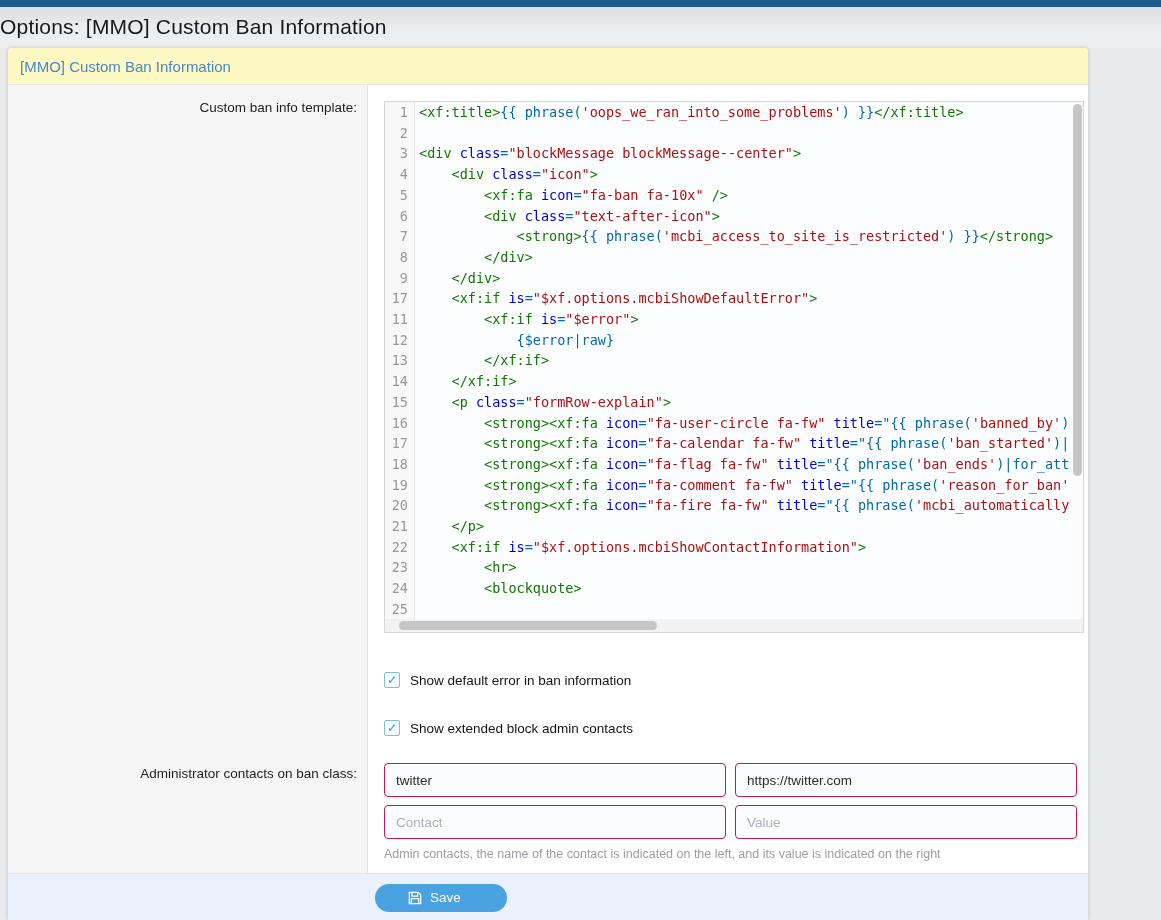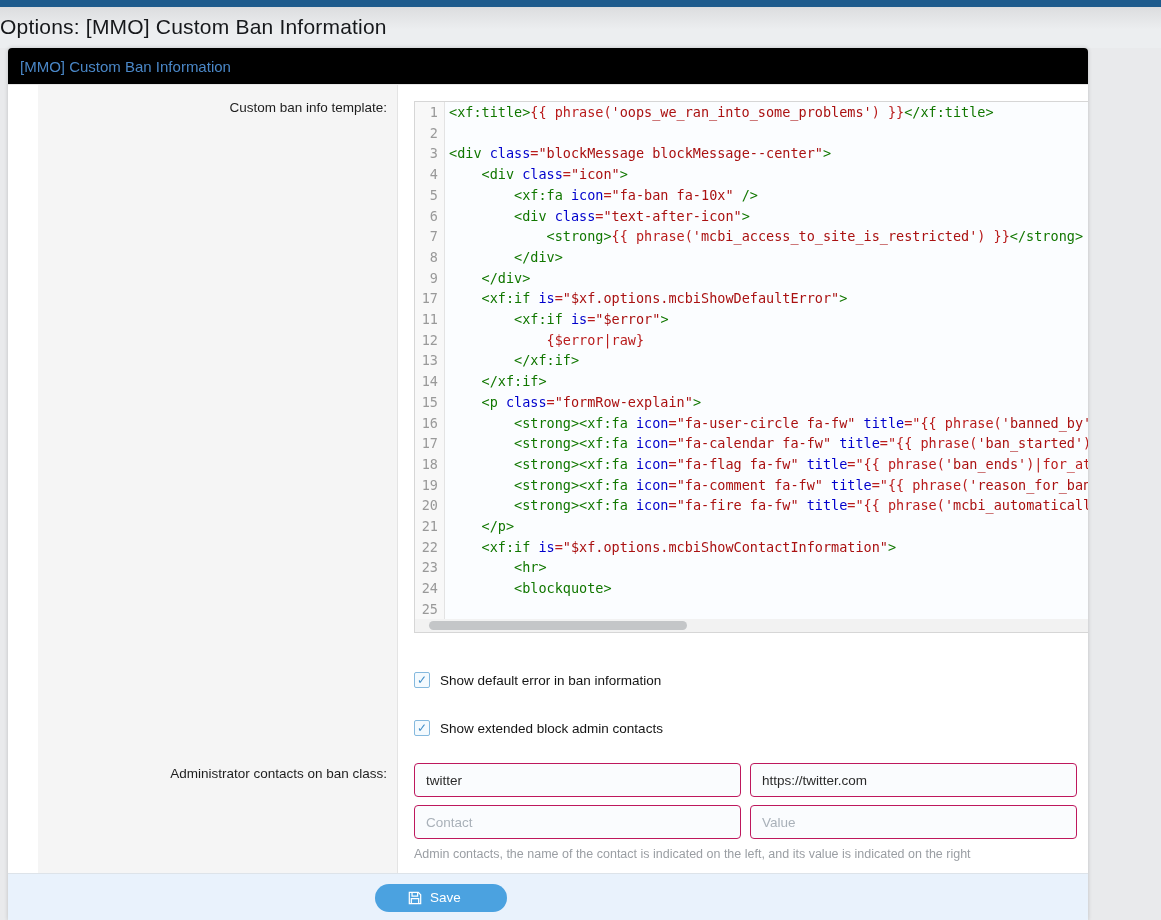--- a/index.html
+++ b/index.html
@@ -7,41 +7,41 @@
   body { background:#e9eaec; font-family:"Liberation Sans", sans-serif; }
 
   .topbar { height:7px; background:#1e5b8d; }
   .page-header { padding:8px 0 9px 0;
     background:linear-gradient(#dcdddf, #eceef0 55%); }
   .page-title { font-size:21px; font-weight:400; color:#16181b; letter-spacing:0.2px; }
 
   .panel { margin-left:8px; width:1080px; background:#fff;
     border-radius:4px; box-shadow:0 0 4px rgba(0,0,0,0.18); overflow:hidden; }
   .panel-header { padding:10px 12px 9px 12px; font-size:15px; color:#4a87c7;
-    border-bottom:1px solid #e6e6e6; background:#000000; }
+    border-bottom:1px solid #e6e6e6; background:#fef9c3; }
 
-  .frow { display:flex; align-items:stretch;margin-left:30px; }
+  .frow { display:flex; align-items:stretch; }
   .lcell { width:360px; flex:0 0 360px; background:#f5f5f5;
     border-right:1px solid #e4e4e4; text-align:right;
     padding:15px 10px 0 10px; font-size:13.5px; color:#1e1e1e; }
   .rcell { flex:1 1 auto; background:#fff; }
 
   .frow-editor .rcell { padding:16px 11px 24px 16px; }
   .editor { position:relative; width:700px; height:532px;
     border:1px solid #d6d6d6; background:#fbfdff; overflow:hidden;
     font-family:"DejaVu Sans Mono", monospace; font-size:13.5px; line-height:20.7px; }
   .ed-body { display:flex; height:517px; overflow:hidden; }
   .gutter { flex:0 0 30px; background:#f8f8f8; border-right:1px solid #e3e3e3;
     text-align:right; padding-right:6px; color:#999; }
   .code { flex:1 1 auto; padding-left:4px; overflow:hidden; }
   .cm-line { white-space:pre; color:#000; }
   .tok-t { color:#117700; }
   .tok-a { color:#0000cc; }
   .tok-s { color:#aa1111; }
-  .tok-p { color:#b91c1c; }
+  .tok-p { color:#0369a1; }
   .vscroll { position:absolute; top:0; right:0; width:11px; height:517px; background:#fcfcfc; }
   .vthumb { position:absolute; top:2px; left:1px; width:9px; height:72%;
     background:#c4c6c8; border-radius:6px; }
   .hscroll { position:absolute; left:0; right:0; bottom:0; height:13px; background:#f2f2f2; }
   .hthumb { position:absolute; top:2px; left:2%; width:37%; height:9px;
     background:#c4c6c8; border-radius:5px; }
 
   .frow-check .rcell { padding:15px 12px 17px 16px; }
   .cbrow { display:flex; align-items:center; gap:10px; cursor:pointer; }
   .cb { width:16px; height:16px; border:1px solid #85b9de; border-radius:2px;

